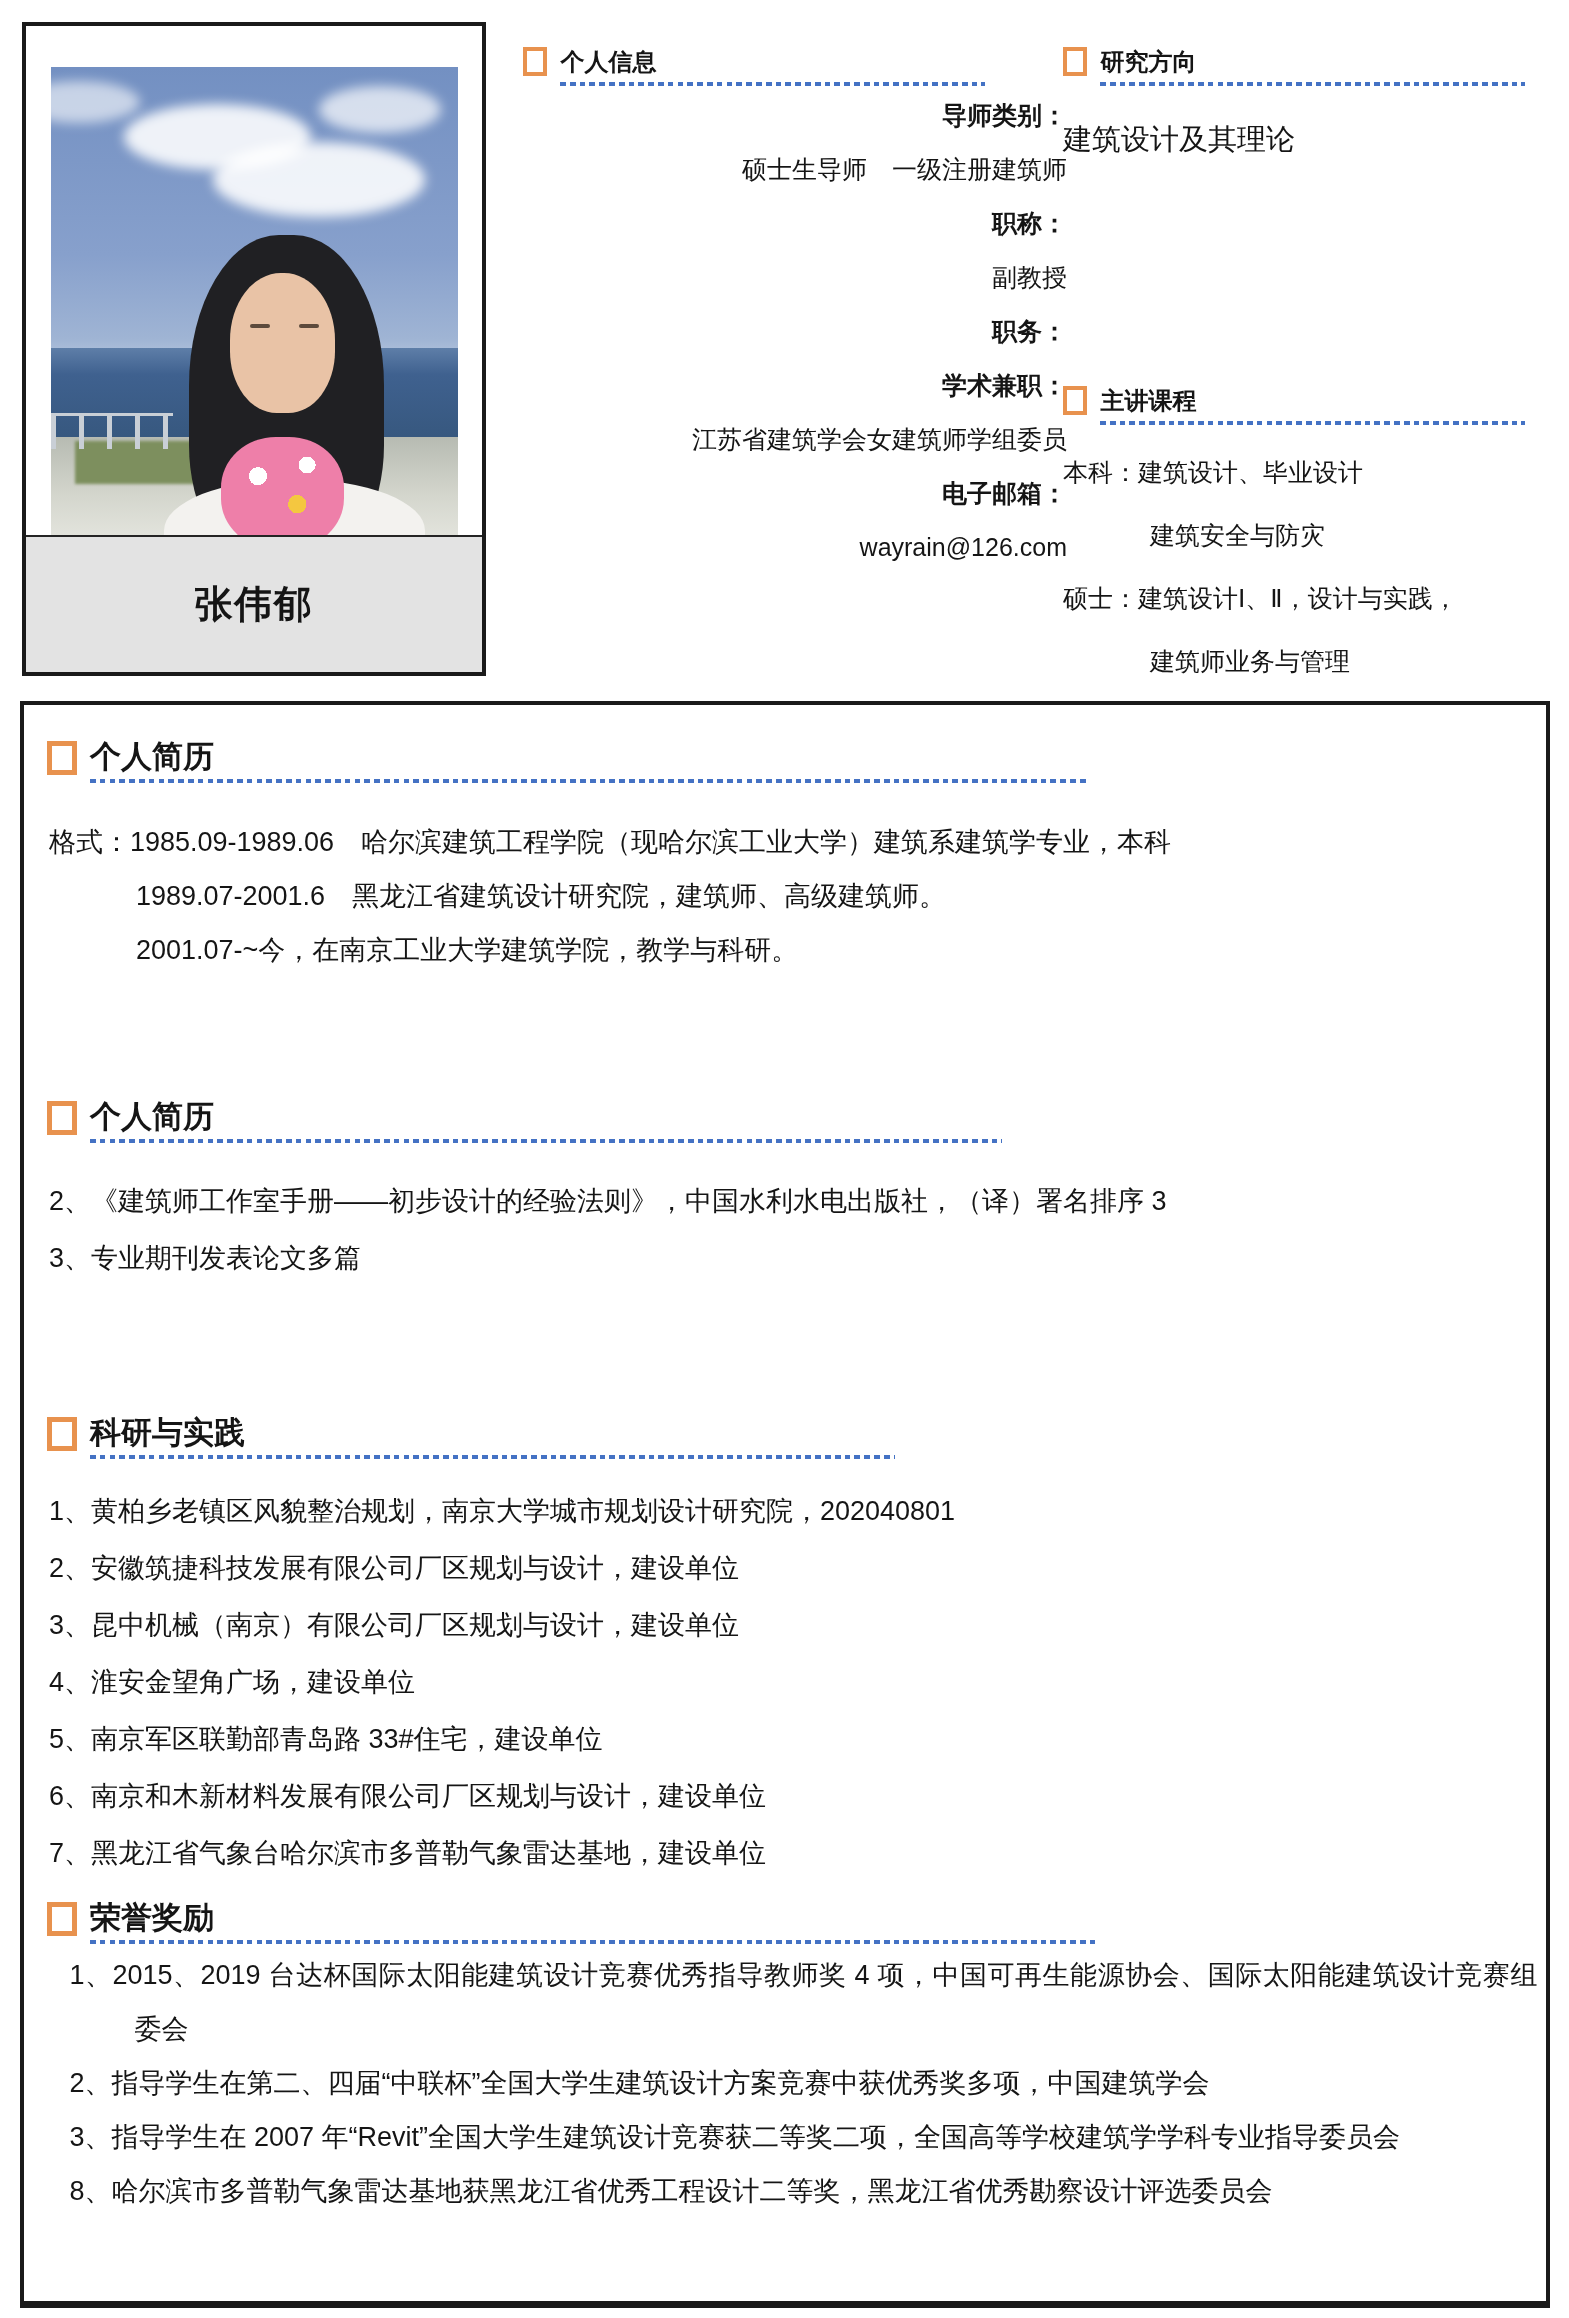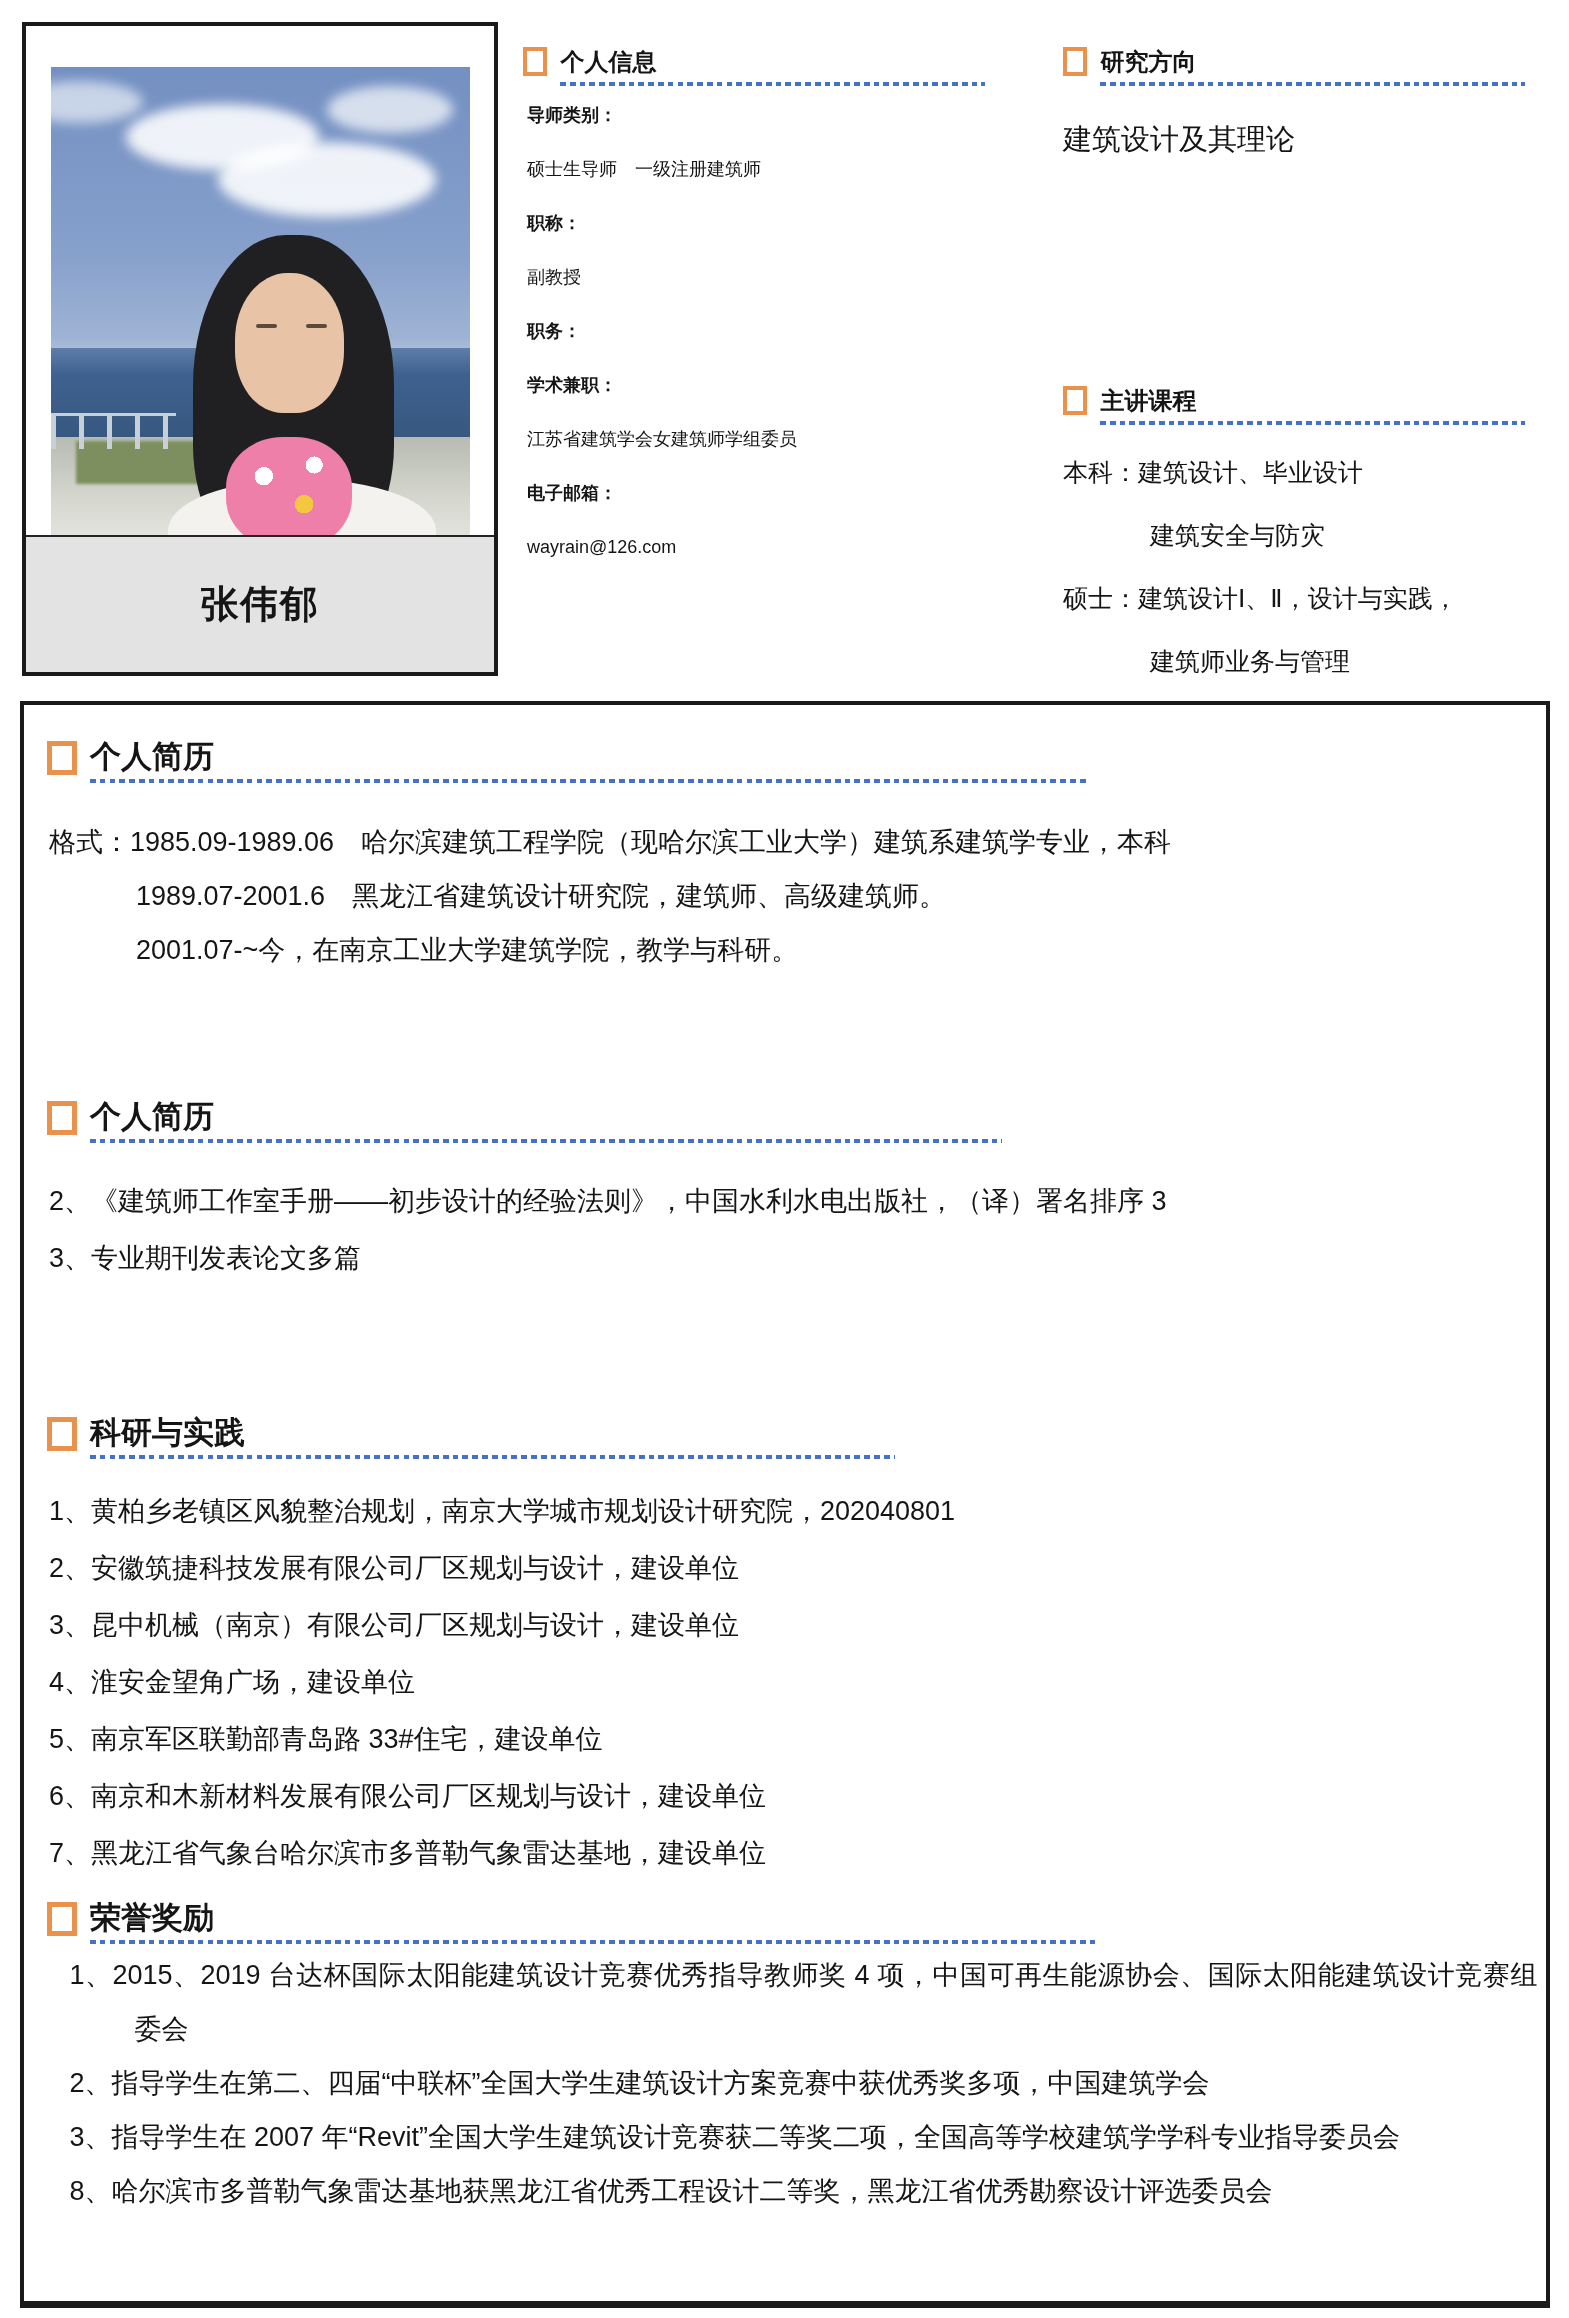--- a/index.html
+++ b/index.html
@@ -4,21 +4,21 @@
 <style>
   html,body{margin:0;padding:0;background:#ffffff;}
   #page{
     position:relative; width:1570px; height:2319px; background:#fff;
     font-family:"Liberation Sans","DejaVu Sans",sans-serif; color:#151515;
     overflow:hidden;
   }
   
   .photo-card{
     position:absolute; left:22px; top:22px; width:456px; height:646px;
-    border:4.1px solid #1a1a1a; background:#fff;padding-left:12px;
+    border:4.1px solid #1a1a1a; background:#fff;
   }
   .photo{
     position:absolute; left:24.5px; top:41px; right:24.5px; height:468px;
     overflow:hidden;
     background:linear-gradient(180deg,#7390c2 0%,#87a0cc 40%,#9fb4d4 58%,#a8bbd8 60%);
   }
   .cloud{position:absolute; background:rgba(255,255,255,.88); border-radius:50%; filter:blur(5.7px);}
   .c1{left:18%; top:8%; width:46%; height:14%;}
   .c2{left:40%; top:16%; width:52%; height:16%;}
   .c3{left:-8%; top:3%; width:30%; height:9%; background:rgba(255,255,255,.6);}
@@ -58,21 +58,21 @@
   .sq{flex:0 0 auto; width:19.6px; height:24.5px; border:5.7px solid #e8924e;
       background:#fff; margin-right:13px; margin-top:1.6px;}
   .sq.small{width:16.4px; height:21px; border-width:4.9px;}
   .tw{display:flex; flex-direction:column;}
   .sec-title{font-size:31px; font-weight:bold; line-height:36px; white-space:nowrap;}
   .sec-title.small{font-size:24px; line-height:33px;}
   .dashline{height:4.1px; margin-top:4.1px;
     background-image:repeating-linear-gradient(90deg,#4472c4 0 5.7px,transparent 5.7px 9.8px);}
   
   .pi-rows{position:absolute; left:527px; top:88px; width:540px;}
-  .pi-rows div{font-size:18px; line-height:54px; white-space:nowrap;}
+  .pi-rows div{font-size:25px; line-height:54px; white-space:nowrap;text-align:right;}
   .b{font-weight:bold;}
   .rd-content{position:absolute; left:1063px; top:121px; font-size:29px; line-height:36px;}
   .course-lines{position:absolute; left:1063px; top:441px; width:523px;}
   .course-lines div{font-size:25px; line-height:63px; white-space:nowrap;}
   .ind{padding-left:87px;}
   
   .main-box{
     position:absolute; left:20.4px; top:701px; width:1522px; height:1596px;
     border:4.1px solid #1a1a1a; border-bottom-width:7.4px; background:#fff;
   }

